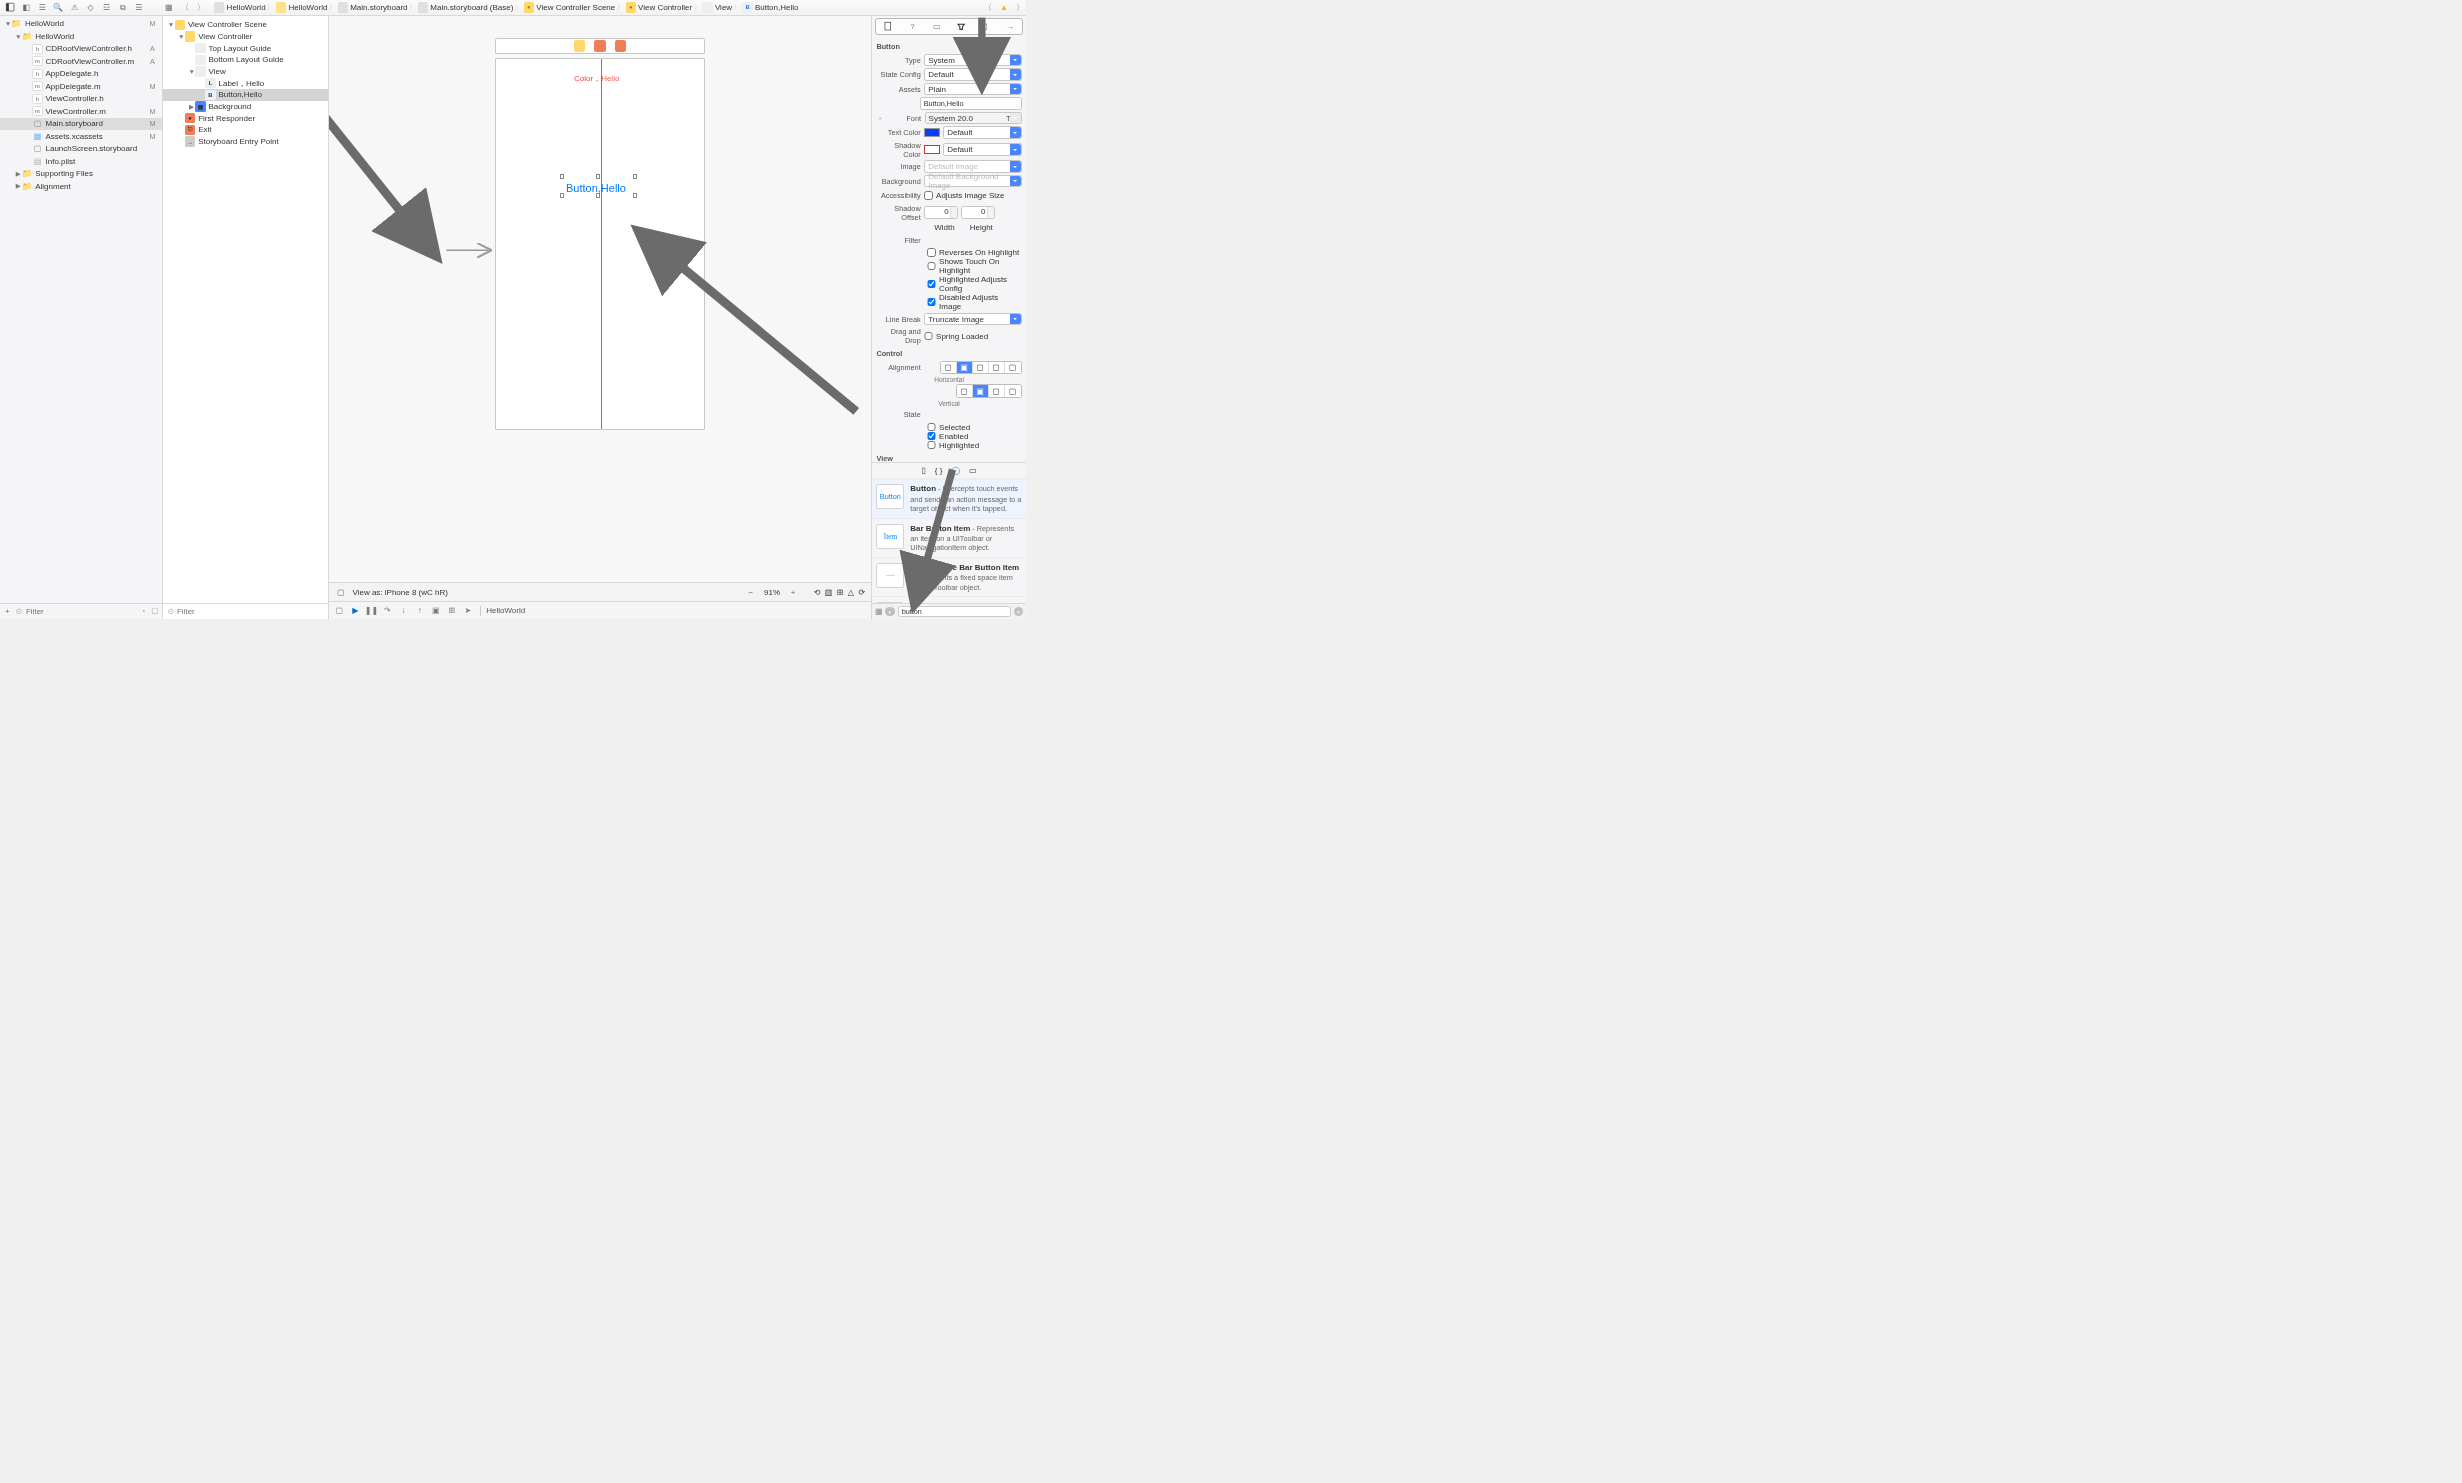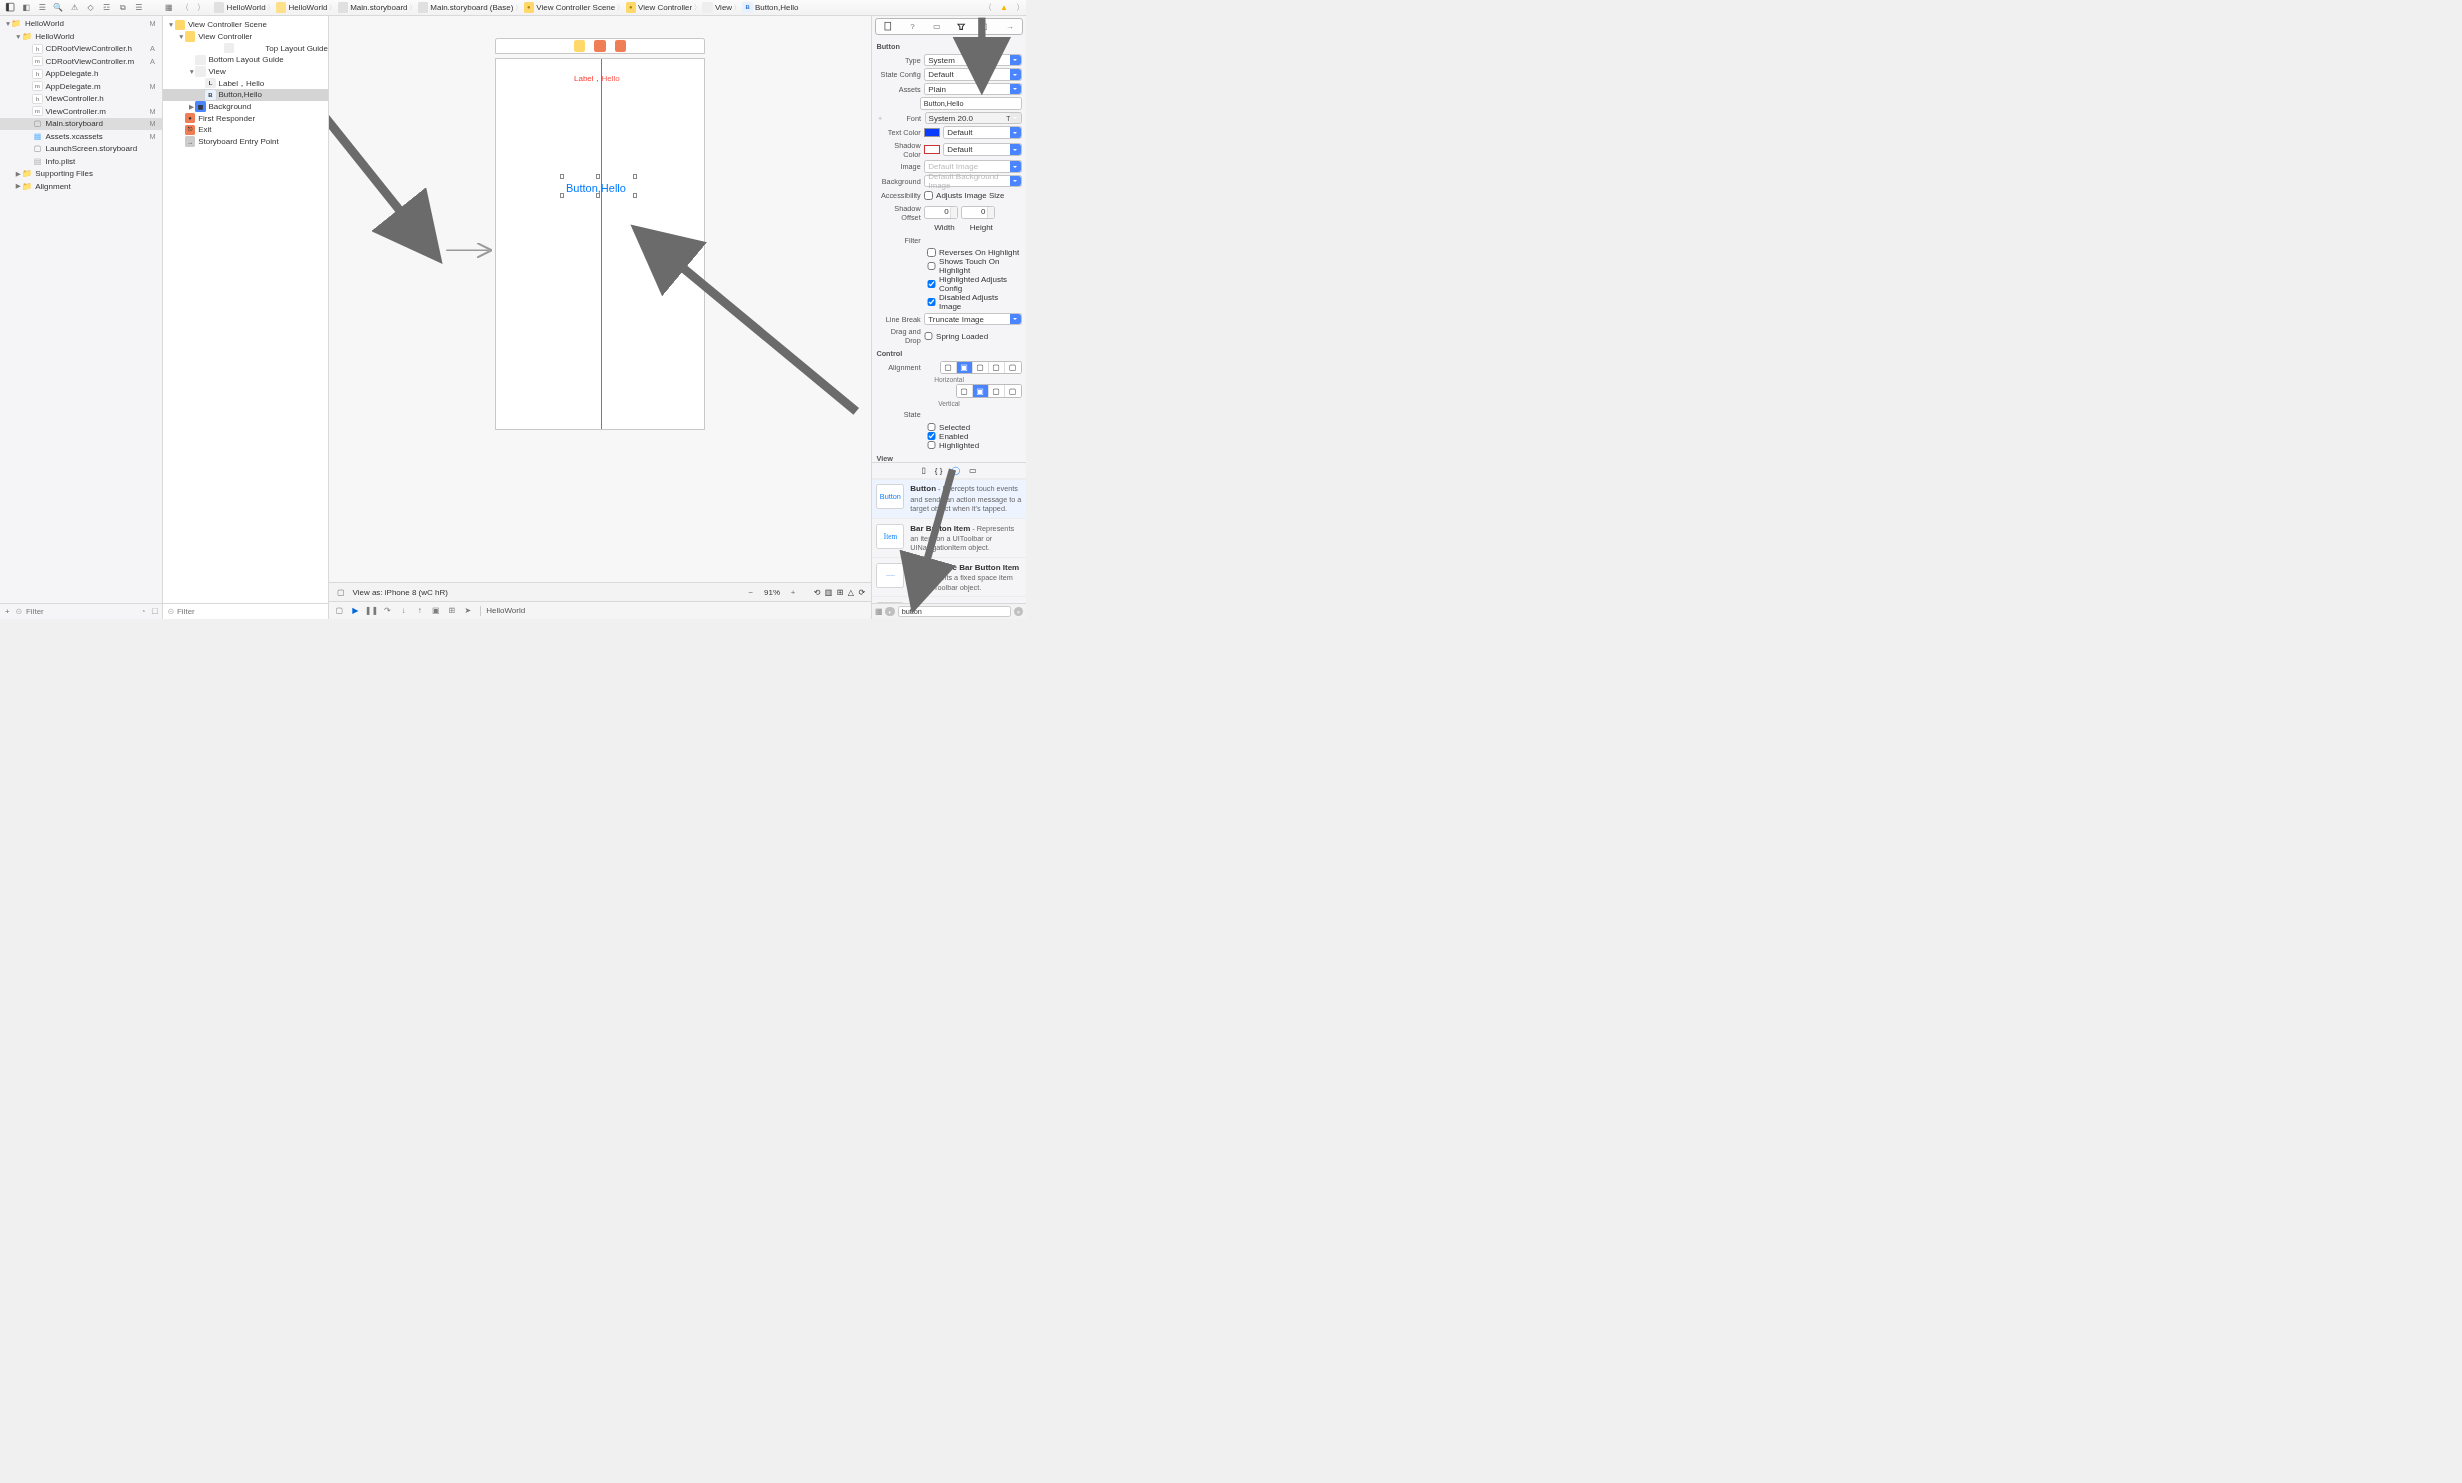--- a/index.html
+++ b/index.html
@@ -290,21 +290,21 @@
           <div class="orow" style="padding-left: 4.4px;">
             <span class="disc">▼</span>
             <span class="oico" style="background:#ffd86b;"></span>
             <span>View Controller Scene</span>
           </div>
           <div class="orow" style="padding-left: 14.7px;">
             <span class="disc">▼</span>
             <span class="oico" style="background:#ffd86b;"></span>
             <span>View Controller</span>
           </div>
-          <div class="orow" style="padding-left: 25px; justify-content: space-between;">
+          <div class="orow" style="padding-left: 25px;">
             <span class="disc"></span>
             <span class="oico" style="background:#eee;"></span>
             <span>Top Layout Guide</span>
           </div>
           <div class="orow" style="padding-left: 25px;">
             <span class="disc"></span>
             <span class="oico" style="background:#eee;"></span>
             <span>Bottom Layout Guide</span>
           </div>
           <div class="orow" style="padding-left: 25px;">
@@ -352,21 +352,21 @@
     <div class="canvas-wrap">
       <div class="canvas">
         <div class="device">
           <div class="device-top">
             <div class="dotbtn" style="background:#ffd86b;"></div>
             <div class="dotbtn" style="background:#ef7e56;"></div>
             <div class="dotbtn" style="background:#ef7e56;"></div>
           </div>
           <div class="device-main">
             <div class="guide-v"></div>
-            <div class="canvas-lbl"><span class="p1">Label，</span><span class="p2">Hello</span></div>
+            <div class="canvas-lbl"><span class="p1">Color，</span><span class="p2">Hello</span></div>
             <div class="canvas-btn">Button,Hello</div>
             <div class="sel-handles">
               <div class="handle" style="left:-2.2px;top:-2.2px;"></div>
                 <div class="handle" style="left:34px;top:-2.2px;"></div>
                 <div class="handle" style="right:-2.2px;top:-2.2px;"></div>
               <div class="handle" style="left:-2.2px;bottom:-2.2px;"></div>
                 <div class="handle" style="left:34px;bottom:-2.2px;"></div>
                 <div class="handle" style="right:-2.2px;bottom:-2.2px;"></div>
             </div>
           </div>

